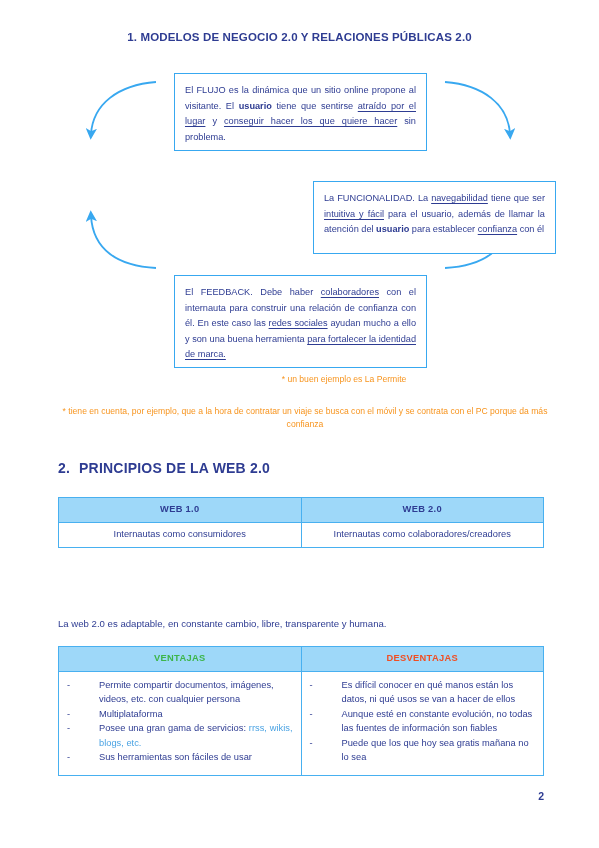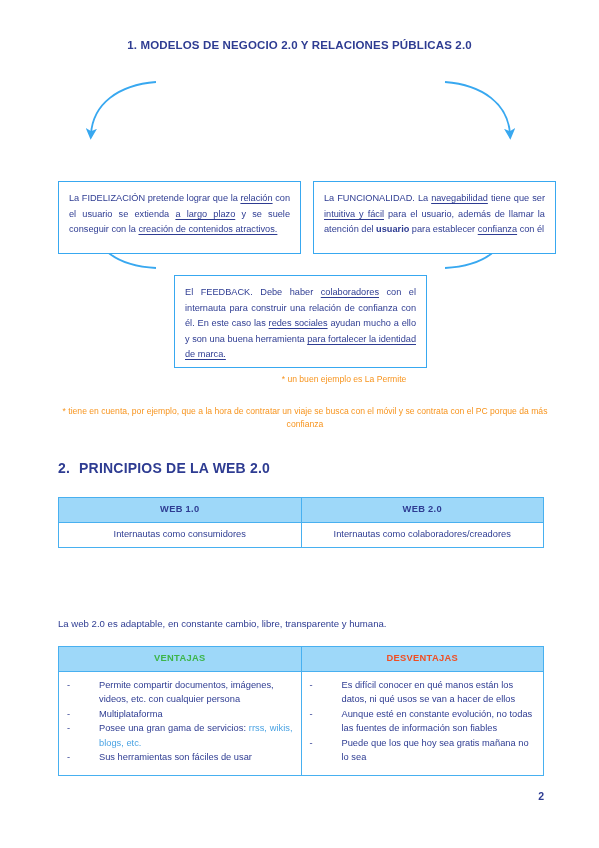--- a/index.html
+++ b/index.html
@@ -18,21 +18,20 @@
   
   .h1-title {
     position: absolute;
     left: 0; right: 0;
     top: 31px;
     text-align: center;
     color: #2E3C92;
     font-size: 11.5px;
     font-weight: bold;
     letter-spacing: 0.15px;
-    margin-top: 8px;
   }
   .h2-title {
     position: absolute;
     left: 58px;
     top: 460px;
     color: #2E3C92;
     font-size: 14px;
     font-weight: bold;
     letter-spacing: 0.2px;
   }
@@ -171,22 +170,22 @@
 
     <path d="M 156 22 C 118 25, 93 44, 91 74" fill="none" stroke="#38A8F0" stroke-width="1.9" marker-end="url(#arrowhead)"></path>
 
     <path d="M 445 22 C 483 25, 508 44, 510 74" fill="none" stroke="#38A8F0" stroke-width="1.9" marker-end="url(#arrowhead)"></path>
 
     <path d="M 156 208 C 118 206, 93 190, 91 156" fill="none" stroke="#38A8F0" stroke-width="1.9" marker-end="url(#arrowhead)"></path>
 
     <path d="M 445 208 C 483 206, 508 190, 510 156" fill="none" stroke="#38A8F0" stroke-width="1.9" marker-end="url(#arrowhead)"></path>
   </svg>
 
-
-  <div class="cbox" id="box-fidelizacion"><span>La FIDELIZACIÓN pretende lograr que la </span><u>relación</u><span> con el usuario se extienda </span><u>a largo plazo</u><span> y se suele conseguir con la </span><u>creación de contenidos atractivos.</u></div>
+  <div class="cbox" id="box-flujo"><span>El FLUJO es la dinámica que un sitio online propone al visitante. El </span><b>usuario</b><span> tiene que sentirse </span><u>atraído por el lugar</u><span> y </span><u>conseguir hacer los que quiere hacer</u><span> sin problema.</span></div>
+
 
   <div class="cbox" id="box-funcionalidad"><span>La FUNCIONALIDAD. La </span><u>navegabilidad</u><span> tiene que ser </span><u>intuitiva y fácil</u><span> para el usuario, además de llamar la atención del </span><b>usuario</b><span> para establecer </span><u>confianza</u><span> con él</span></div>
 
   <div class="cbox" id="box-feedback"><span>El FEEDBACK. Debe haber </span><u>colaboradores</u><span> con el internauta para construir una relación de confianza con él. En este caso las </span><u>redes sociales</u><span> ayudan mucho a ello y son una buena herramienta </span><u>para fortalecer la identidad de marca.</u></div>
 </div>
 
 <div class="note-orange" id="note-revuelta">* un buen ejemplo es La Permite</div>
 <div class="note-orange" id="note-viaje">* tiene en cuenta, por ejemplo, que a la hora de contratar un viaje se busca con el móvil y se contrata con el PC porque da más confianza</div>
 
 <div class="h2-title">

